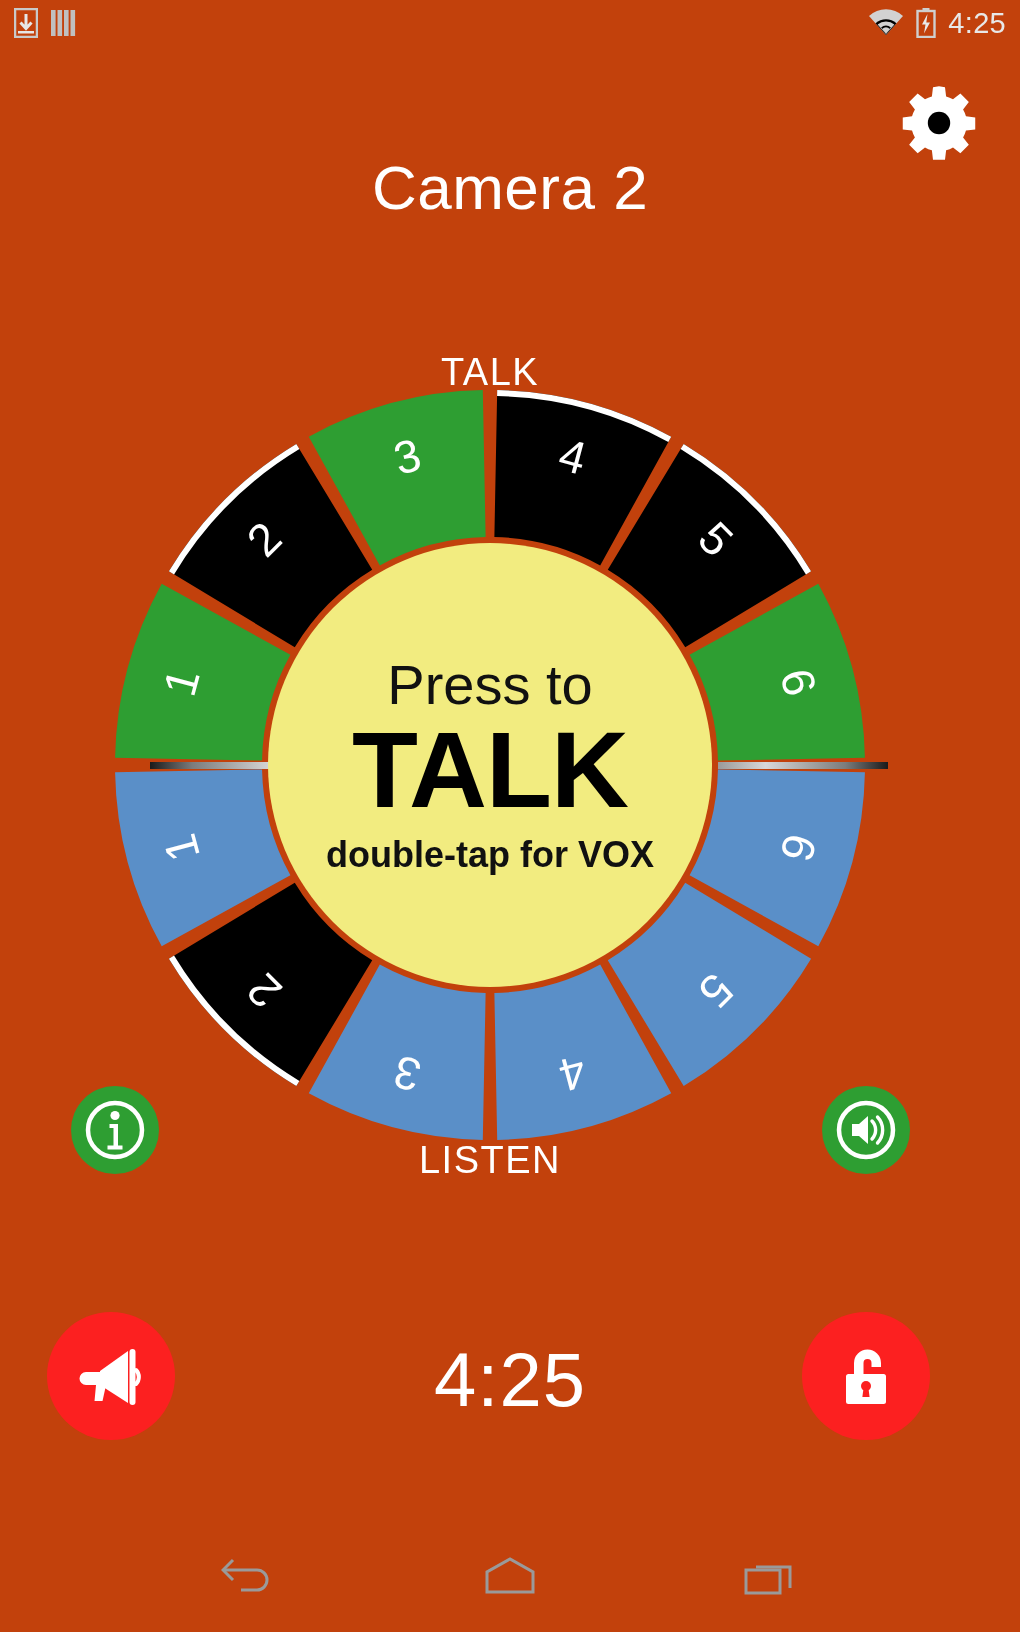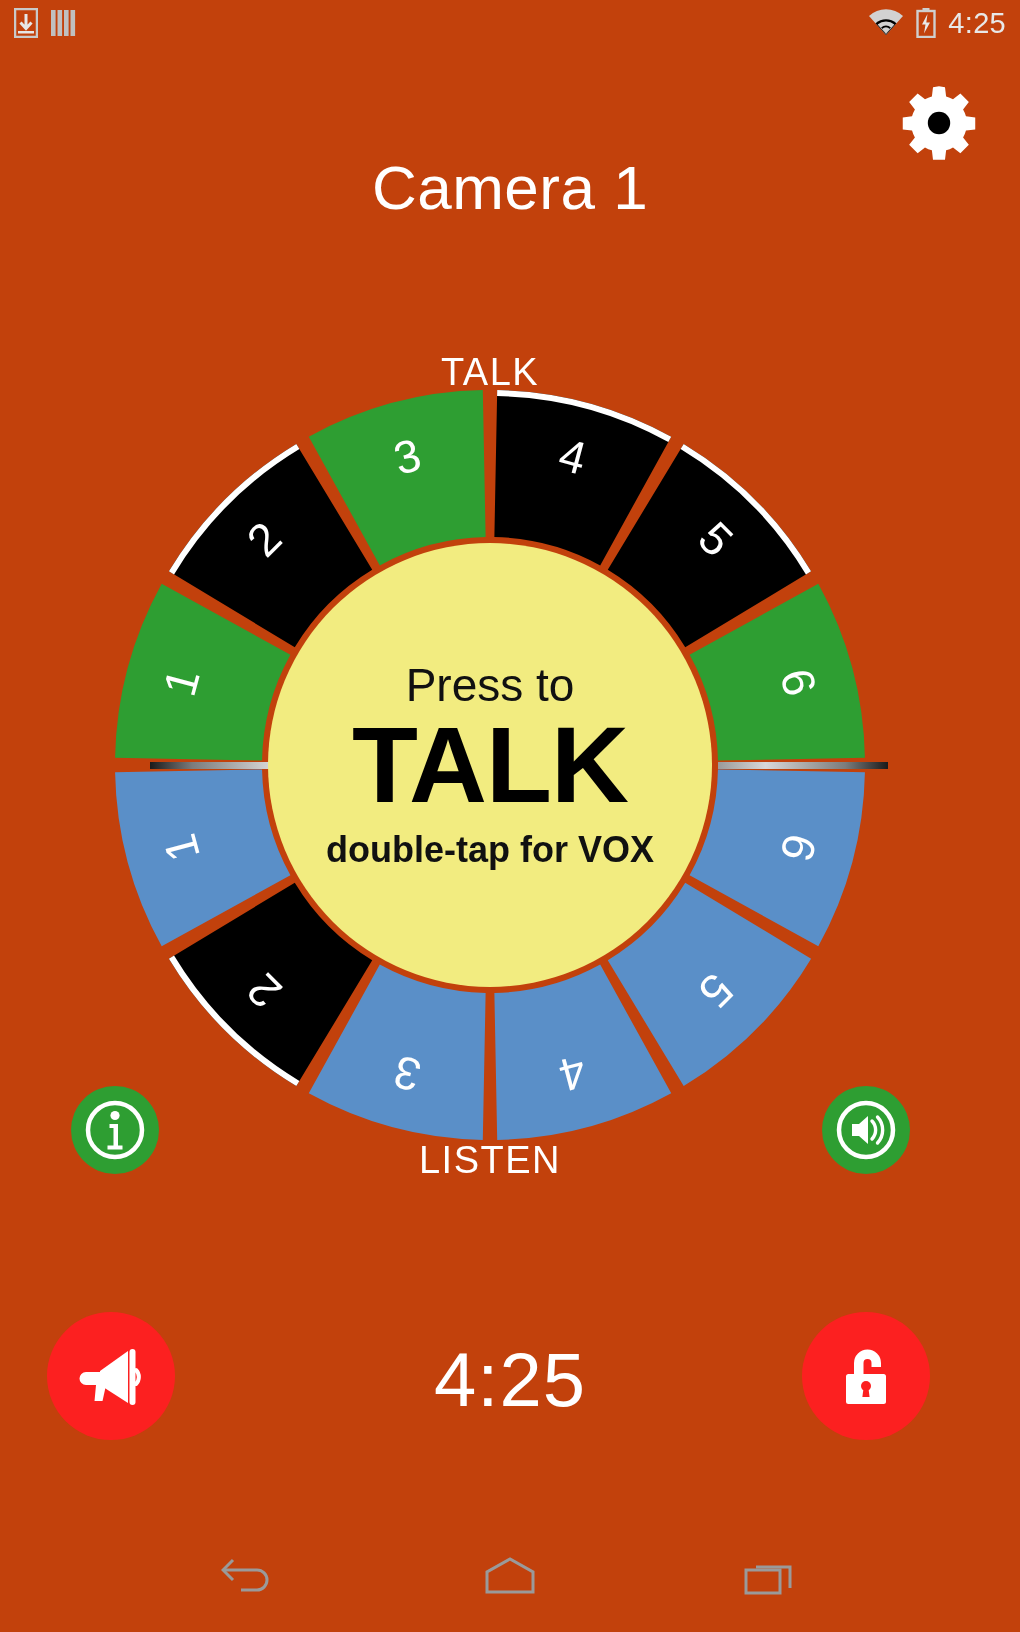--- a/index.html
+++ b/index.html
@@ -50,21 +50,21 @@
     font-size:38px; font-weight:400; text-anchor:middle; letter-spacing:1.5px;
   }
 
   
   #center-btn{
     position:absolute; left:268px; top:543px; width:444px; height:444px;
     border-radius:50%; background:#f2ec80;
     display:flex; flex-direction:column; align-items:center; justify-content:center;
     cursor:pointer; z-index:5;
   }
-  #center-line1{ color:#111; font-size:46px; font-weight:400; line-height:1; margin-bottom:2px;}
+  #center-line1{ color:#111; font-size:56px; font-weight:400; line-height:1; margin-bottom:2px;}
   #center-line2{ color:#000; font-size:108px; font-weight:700; line-height:1.02; letter-spacing:-1px;}
   #center-line3{ color:#111; font-size:36px; font-weight:700; line-height:1; margin-top:12px;}
 
   
   .divline{ position:absolute; height:7px; top:762px; }
   #divline-left{ left:150px; width:170px;
     background:linear-gradient(to right,#1a1a1a 0%,#7c7c7c 25%,#d8d8d8 72%,#9a9a9a 100%); }
   #divline-right{ left:718px; width:170px;
     background:linear-gradient(to right,#9a9a9a 0%,#d8d8d8 28%,#7c7c7c 75%,#1a1a1a 100%); }
 
@@ -127,21 +127,21 @@
     </div>
   </div>
 
   <div id="gear-btn">
     <svg width="80" height="80" viewBox="0 0 100 100">
       <path fill="#ffffff" d="M50 4 l7.5 1.2 1.4 11.6 a34 34 0 0 1 8.6 3.6 l9.2-7.2 10.6 10.6 -7.2 9.2 a34 34 0 0 1 3.6 8.6 l11.6 1.4 0 15 -11.6 1.4 a34 34 0 0 1 -3.6 8.6 l7.2 9.2 -10.6 10.6 -9.2-7.2 a34 34 0 0 1 -8.6 3.6 l-1.4 11.6 -15 0 -1.4-11.6 a34 34 0 0 1 -8.6-3.6 l-9.2 7.2 -10.6-10.6 7.2-9.2 a34 34 0 0 1 -3.6-8.6 l-11.6-1.4 0-15 11.6-1.4 a34 34 0 0 1 3.6-8.6 l-7.2-9.2 10.6-10.6 9.2 7.2 a34 34 0 0 1 8.6-3.6 l1.4-11.6 z"></path>
       <circle cx="50" cy="50" r="14" fill="#000000"></circle>
     </svg>
   </div>
 
-  <div id="page-title">Camera 1</div>
+  <div id="page-title">Camera 2</div>
 
   <div id="dial-wrap">
     <svg id="dial-svg" viewBox="0 0 840 830">
       <g id="talk-arc-group">
           <path d="M25.069107954383412 402.8009591001165 A375 375 0 0 1 71.70080237499332 228.76910627937403 L200.39408784399595 299.8116166178594 A228 228 0 0 0 172.04201763626511 405.6229831328708 Z" fill="#2e9e32"></path>
           <path d="M28.06855509074836 402.8585514273155 A372 372 0 0 1 74.32719595599337 230.21895342913902" fill="none" stroke="none" stroke-width="6"></path>
           <text x="91.3866985006427" y="327.3073150897445" class="seg-num" transform="rotate(-75 91.3866985006427 327.3073150897445)">1</text>
           <path d="M78.89984327487696 216.30000167500927 A375 375 0 0 1 206.30000167500933 88.89984327487696 L282.23040101840564 214.77110471112516 A228 228 0 0 0 204.77110471112516 292.23040101840564 Z" fill="#000000"></path>
           <path d="M81.46864452867794 217.8496016616092 A372 372 0 0 1 207.84960166160923 91.46864452867794" fill="none" stroke="#ffffff" stroke-width="6"></path>
           <text x="174.0793834108981" y="184.07938341089806" class="seg-num" transform="rotate(-45 174.0793834108981 184.07938341089806)">2</text>

